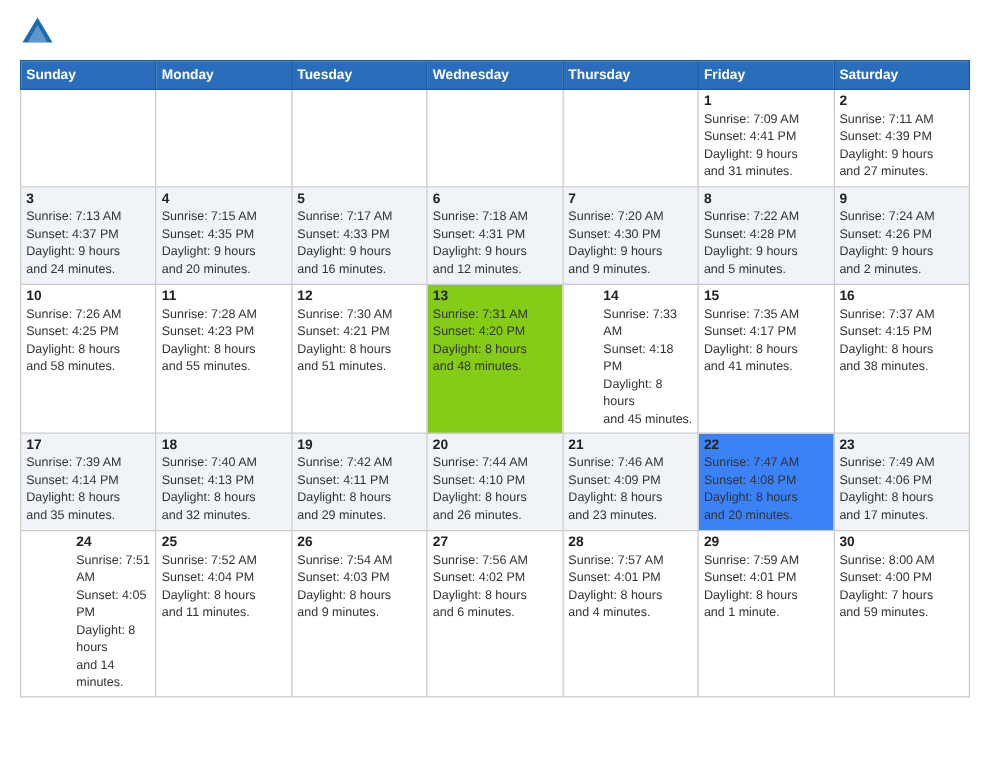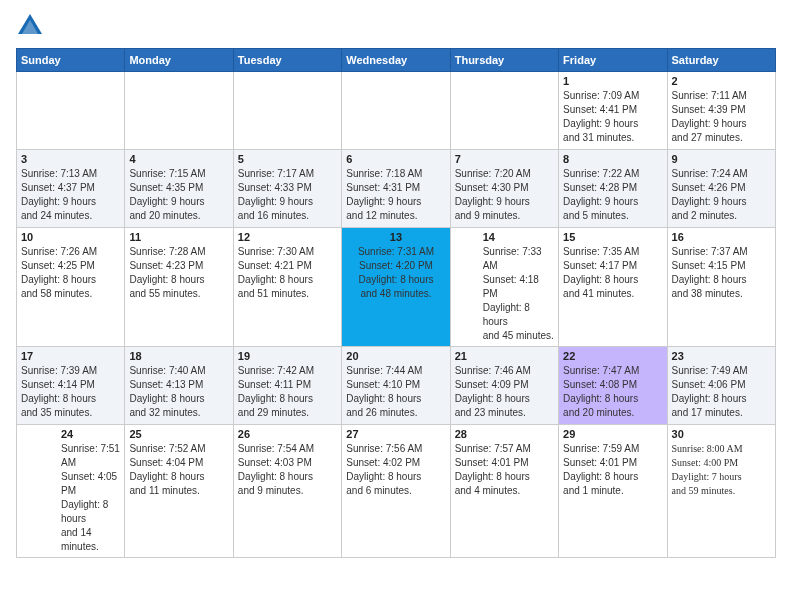--- a/index.html
+++ b/index.html
@@ -216,21 +216,21 @@
 Daylight: 8 hours
 and 55 minutes.</div>
           </td>
           <td style="background: rgb(255, 255, 255);">
             <span class="day-num">12</span>
             <div class="day-info" style="white-space: pre-line;">Sunrise: 7:30 AM
 Sunset: 4:21 PM
 Daylight: 8 hours
 and 51 minutes.</div>
           </td>
-          <td style="background: #0ea5e9; text-align: center;">
+          <td style="background: #84cc16;">
             <span class="day-num">13</span>
             <div class="day-info" style="white-space: pre-line;">Sunrise: 7:31 AM
 Sunset: 4:20 PM
 Daylight: 8 hours
 and 48 minutes.</div>
           </td>
           <td style="background: rgb(255, 255, 255); padding-left: 32px;">
             <span class="day-num">14</span>
             <div class="day-info" style="white-space: pre-line;">Sunrise: 7:33 AM
 Sunset: 4:18 PM
@@ -281,21 +281,21 @@
 Daylight: 8 hours
 and 26 minutes.</div>
           </td>
           <td style="background: rgb(240, 244, 248);">
             <span class="day-num">21</span>
             <div class="day-info" style="white-space: pre-line;">Sunrise: 7:46 AM
 Sunset: 4:09 PM
 Daylight: 8 hours
 and 23 minutes.</div>
           </td>
-          <td style="background: #c4b5fd;">
+          <td style="background: #3b82f6;">
             <span class="day-num">22</span>
             <div class="day-info" style="white-space: pre-line;">Sunrise: 7:47 AM
 Sunset: 4:08 PM
 Daylight: 8 hours
 and 20 minutes.</div>
           </td>
           <td style="background: rgb(240, 244, 248);">
             <span class="day-num">23</span>
             <div class="day-info" style="white-space: pre-line;">Sunrise: 7:49 AM
 Sunset: 4:06 PM
@@ -341,21 +341,21 @@
           </td>
           <td style="background: rgb(255, 255, 255);">
             <span class="day-num">29</span>
             <div class="day-info" style="white-space: pre-line;">Sunrise: 7:59 AM
 Sunset: 4:01 PM
 Daylight: 8 hours
 and 1 minute.</div>
           </td>
           <td style="background: rgb(255, 255, 255);">
             <span class="day-num">30</span>
-            <div class="day-info" style="white-space: pre-line; font-family: Liberation Serif, serif;">Sunrise: 8:00 AM
+            <div class="day-info" style="white-space: pre-line;">Sunrise: 8:00 AM
 Sunset: 4:00 PM
 Daylight: 7 hours
 and 59 minutes.</div>
           </td>
         </tr>
       </tbody>
   </table>
 </div>
 
 </body></html>

